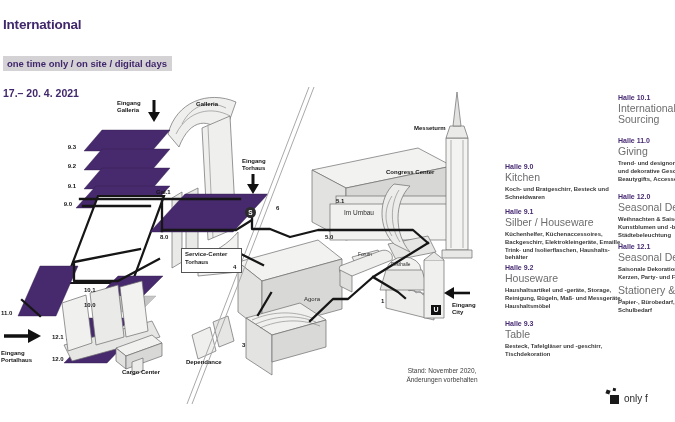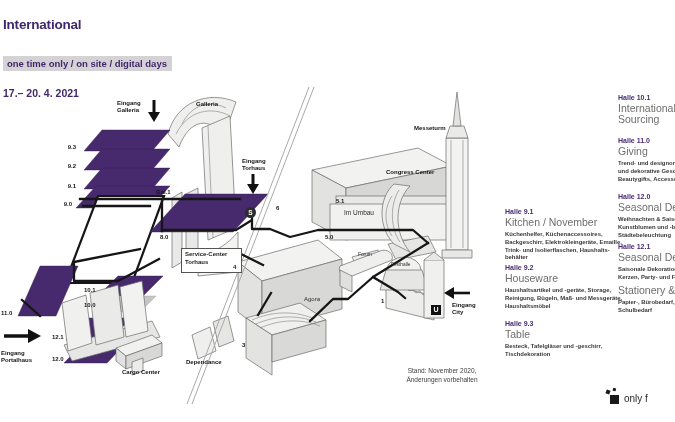--- a/index.html
+++ b/index.html
@@ -222,23 +222,29 @@
   <div class="ml" style="left:242px;top:342px">3</div>
   <div class="ml" style="left:381px;top:298px">1</div>
   <div class="ml" style="left:452px;top:302px">Eingang
 City</div>
   <div class="uicon">U</div>
   <div class="sicon">S</div>
   <div class="stand">Stand: November 2020,
 Änderungen vorbehalten</div>
 
   <div class="lcol lcol1">
+    <div class="lsec" style="top:163px">
+      <div class="lhall">Halle 9.0</div>
+      <div class="ltitle">Kitchen</div>
+      <div class="ldesc">Koch- und Bratgeschirr, Besteck und
+Schneidwaren</div>
+    </div>
     <div class="lsec" style="top:208px">
       <div class="lhall">Halle 9.1</div>
-      <div class="ltitle nw">Kitchen / November</div>
+      <div class="ltitle nw">Silber / Houseware</div>
       <div class="ldesc">Küchenhelfer, Küchenaccessoires,
 Backgeschirr, Elektrokleingeräte, Emaille,
 Trink- und Isolierflaschen, Haushalts-
 behälter</div>
     </div>
     <div class="lsec" style="top:264px">
       <div class="lhall">Halle 9.2</div>
       <div class="ltitle">Houseware</div>
       <div class="ldesc">Haushaltsartikel und -geräte, Storage,
 Reinigung, Bügeln, Maß- und Messgeräte,

